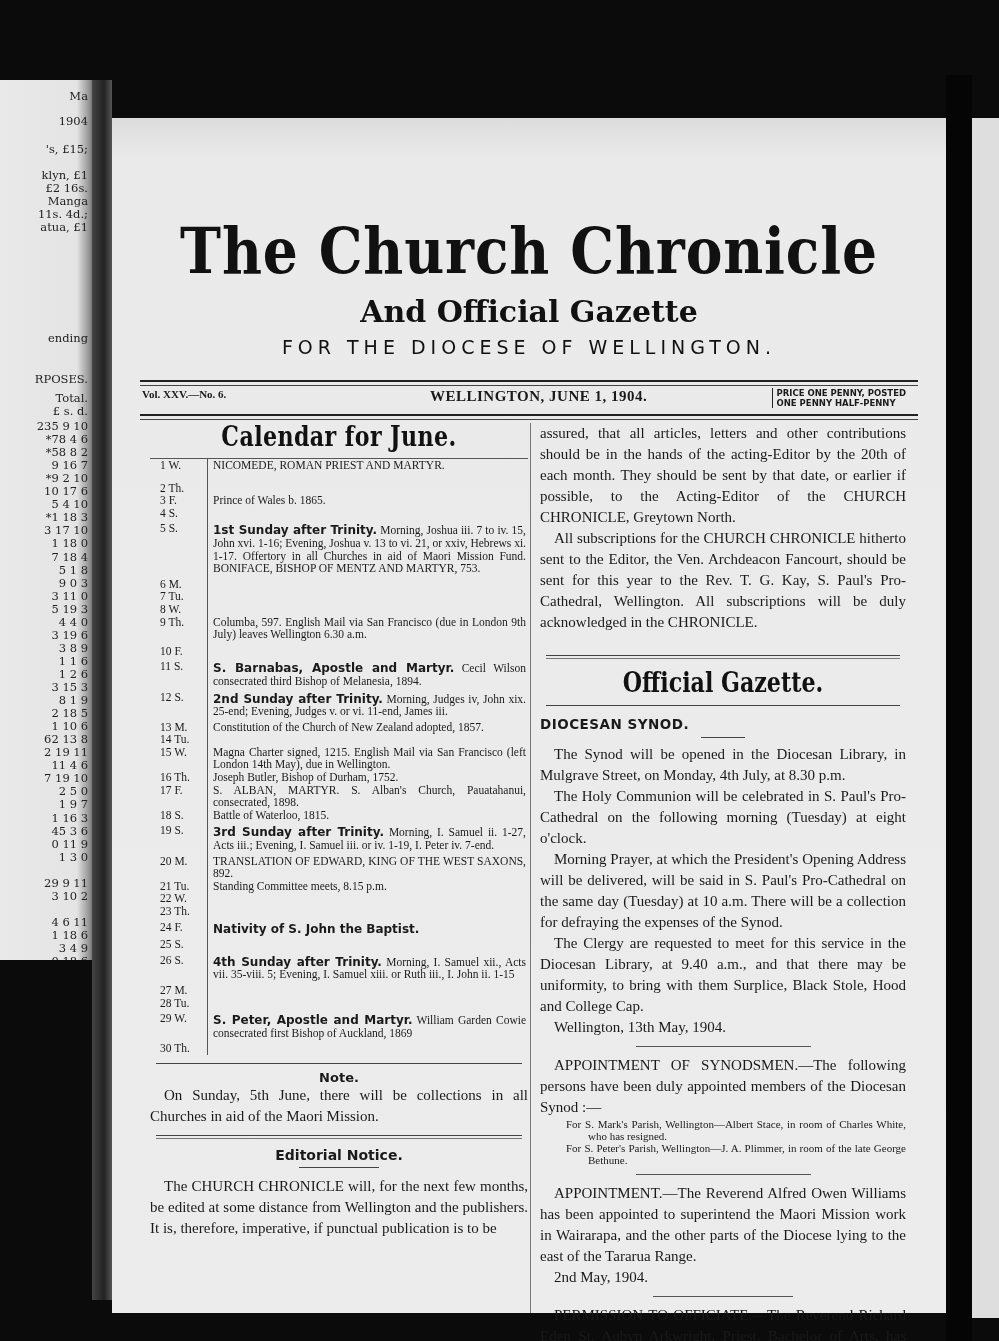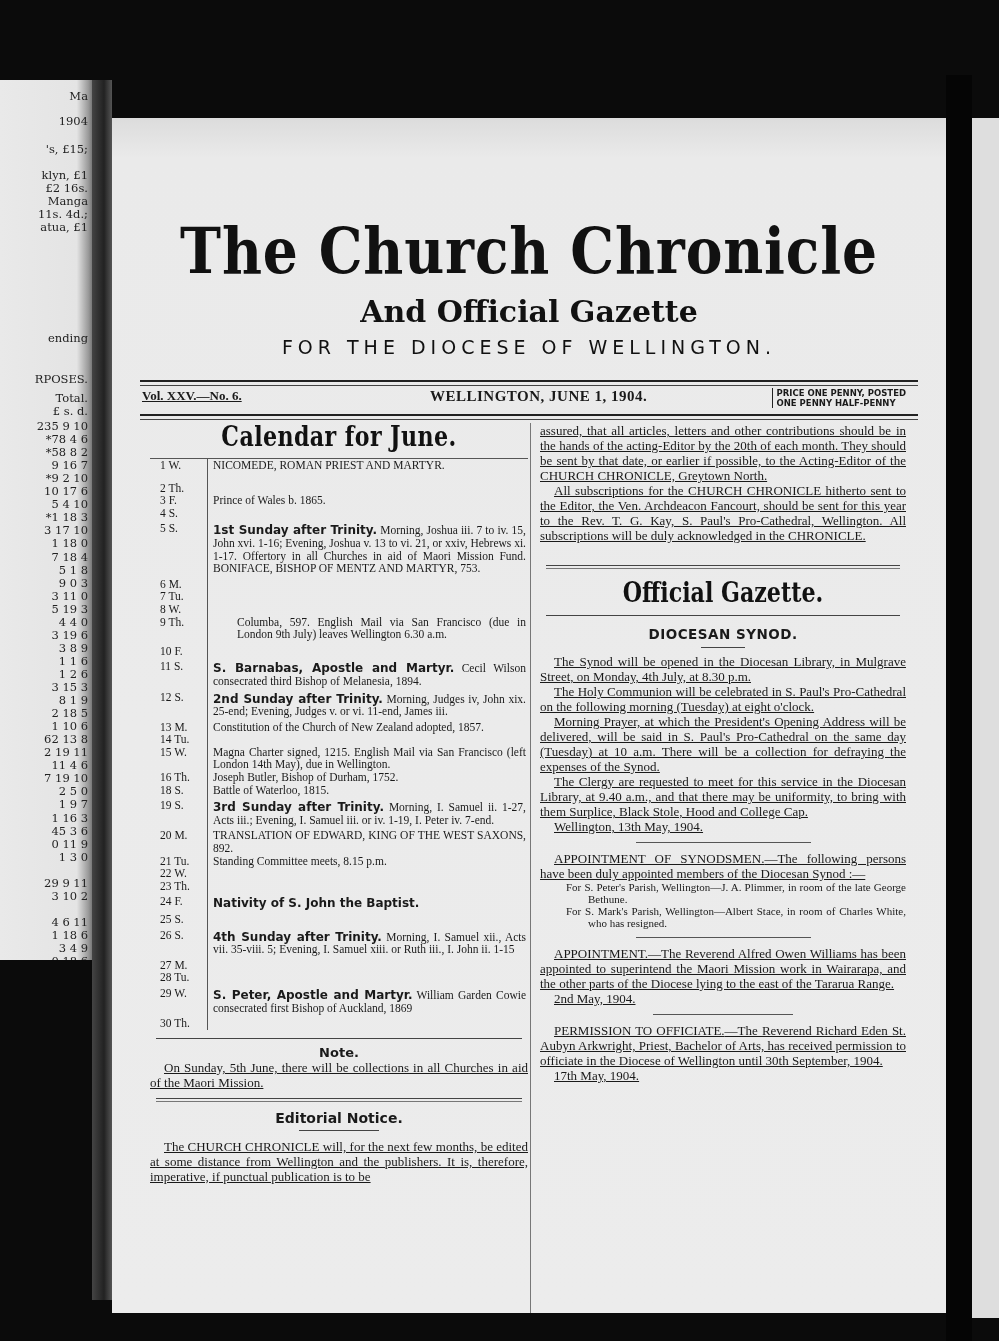--- a/index.html
+++ b/index.html
@@ -35,21 +35,21 @@
     font-family: "DejaVu Serif", serif; font-weight: bold; font-size: 64px; letter-spacing: 1px;
     line-height: 70px; color: #111; transform: scaleX(0.86); transform-origin: center;
     font-style: normal;
   }
   .subtitle { font-family: "DejaVu Serif", serif; font-weight: bold; font-size: 30px; line-height: 36px; margin-top: 8px; color: #111; }
   .diocese { font-family: "DejaVu Sans", sans-serif; font-size: 19px; letter-spacing: 5px; margin-top: 6px; color: #111; }
   .rule-double { position: absolute; left: 28px; right: 28px; border-top: 2px solid #222; }
   .rule-double::after { content: ""; position: absolute; left: 0; right: 0; top: 3px; border-top: 1px solid #444; }
 
   .issue-bar { position: absolute; left: 30px; right: 40px; top: 270px; height: 24px; }
-  .issue-vol { position: absolute; left: 0; top: 0; font-weight: bold; font-size: 13px; font-family: "Liberation Serif", serif; text-decoration: underline; }
+  .issue-vol { position: absolute; left: 0; top: 0; font-weight: bold; font-size: 11px; font-family: "Liberation Serif", serif; }
   .issue-date { position: absolute; left: 288px; top: 0; font-weight: bold; font-size: 15px; letter-spacing: 0.5px; font-family: "Liberation Serif", serif; }
   .issue-price { position: absolute; right: 0; top: 0; font-family: "DejaVu Sans", sans-serif; font-weight: bold; font-size: 8.5px; line-height: 10px; border-left: 1.5px solid #222; padding-left: 4px; }
 
   .col-divider { position: absolute; left: 418px; top: 305px; width: 1px; height: 890px; background: #777; }
 
   .left-col { position: absolute; left: 38px; top: 300px; width: 378px; }
   .right-col { position: absolute; left: 428px; top: 305px; width: 366px; }
 
   .blackletter { font-family: "DejaVu Serif", serif; font-weight: bold; color: #111; }
   .cal-heading { text-align: center; font-size: 27px; line-height: 34px; margin-top: 2px; letter-spacing: 0.5px; transform: scaleX(0.82); }
@@ -57,27 +57,27 @@
 
   .calendar { position: relative; margin-top: 0; font-family: "Liberation Serif", serif; font-size: 11.5px; line-height: 12.6px; }
   .cal-vline { position: absolute; left: 57px; top: 0; bottom: 0; width: 1px; background: #555; }
   .cal-row { display: flex; }
   .cal-date { width: 52px; flex: none; padding-left: 10px; box-sizing: border-box; white-space: nowrap; }
   .cal-text { flex: 1; padding-left: 11px; text-align: justify; padding-right: 2px; }
   .cal-text .bold { font-family: "DejaVu Sans", sans-serif; font-weight: bold; font-size: 12px; }
   .smallcaps { font-variant: small-caps; }
 
   .note-head { text-align: center; font-family: "DejaVu Sans", sans-serif; font-weight: bold; font-size: 13px; margin-top: 6px; }
-  .para { font-family: "Liberation Serif", serif; font-size: 13px; line-height: 15px; text-align: justify; text-indent: 14px; text-decoration: underline; }
+  .para { font-family: "Liberation Serif", serif; font-size: 15px; line-height: 21px; text-align: justify; text-indent: 14px; }
   .section-rule { border-top: 1px solid #444; margin: 8px 6px 0 6px; }
   .section-rule2 { border-top: 1px solid #777; margin: 2px 6px 0 6px; }
   .short-rule { width: 80px; margin: 4px auto 8px auto; border-top: 1px solid #444; }
 
   .gazette-head { text-align: center; font-size: 27px; line-height: 36px; margin-top: 6px; transform: scaleX(0.82); }
-  .synod-head { text-align: center; font-family: "DejaVu Sans", sans-serif; font-weight: bold; font-size: 13.5px; letter-spacing: 0.5px; margin-top: 10px; }
+  .synod-head { text-align: left; font-family: "DejaVu Sans", sans-serif; font-weight: bold; font-size: 13.5px; letter-spacing: 0.5px; margin-top: 10px; }
   .mid-rule { width: 175px; margin: 8px auto 8px auto; border-top: 1px solid #555; }
   .sub-para { font-family: "Liberation Serif", serif; font-size: 11px; line-height: 12px; padding-left: 48px; text-indent: -22px; text-align: justify; }
 </style>
 </head>
 <body>
 
 <div class="top-strip"></div>
 <div class="left-page" id="left-page">
     <div class="lp-line" style="top: 10px;">Ma</div>
     <div class="lp-line" style="top: 35px;">1904</div>
@@ -201,21 +201,21 @@
           <div class="cal-text">&nbsp;</div>
         </div>
         <div class="cal-row">
           <div class="cal-date">7 Tu.</div>
           <div class="cal-text">&nbsp;</div>
         </div>
         <div class="cal-row">
           <div class="cal-date">8 W.</div>
           <div class="cal-text">&nbsp;</div>
         </div>
-        <div class="cal-row" style="margin-bottom: 4px; gap: 24px;">
+        <div class="cal-row" style="margin-bottom: 4px;">
           <div class="cal-date">9 Th.</div>
           <div class="cal-text"><span>Columba, 597. English Mail via San Francisco (due in London 9th July) leaves Wellington 6.30 a.m.</span></div>
         </div>
         <div class="cal-row">
           <div class="cal-date">10 F.</div>
           <div class="cal-text">&nbsp;</div>
         </div>
         <div class="cal-row" style="margin-top: 3px; margin-bottom: 3px;">
           <div class="cal-date">11 S.</div>
           <div class="cal-text" style="margin-top: 2px;"><span class="bold">S. Barnabas, Apostle and Martyr.</span><span> Cecil Wilson consecrated third Bishop of Melanesia, 1894.</span></div>
@@ -232,20 +232,24 @@
           <div class="cal-date">14 Tu.</div>
           <div class="cal-text">&nbsp;</div>
         </div>
         <div class="cal-row">
           <div class="cal-date">15 W.</div>
           <div class="cal-text"><span>Magna Charter signed, 1215. English Mail via San Francisco (left London 14th May), due in Wellington.</span></div>
         </div>
         <div class="cal-row">
           <div class="cal-date">16 Th.</div>
           <div class="cal-text"><span>Joseph Butler, Bishop of Durham, 1752.</span></div>
+        </div>
+        <div class="cal-row">
+          <div class="cal-date">17 F.</div>
+          <div class="cal-text"><span>S. ALBAN, MARTYR. S. Alban's Church, Pauatahanui, consecrated, 1898.</span></div>
         </div>
         <div class="cal-row">
           <div class="cal-date">18 S.</div>
           <div class="cal-text"><span>Battle of Waterloo, 1815.</span></div>
         </div>
         <div class="cal-row" style="margin-top: 3px; margin-bottom: 3px;">
           <div class="cal-date">19 S.</div>
           <div class="cal-text" style="margin-top: 2px;"><span class="bold">3rd Sunday after Trinity.</span><span> Morning, I. Samuel ii. 1-27, Acts iii.; Evening, I. Samuel iii. or iv. 1-19, I. Peter iv. 7-end.</span></div>
         </div>
         <div class="cal-row">
@@ -319,22 +323,22 @@
     <div class="short-rule" style="width:44px;margin:5px auto 6px auto"></div>
     <div class="para">The Synod will be opened in the Diocesan Library, in Mulgrave Street, on Monday, 4th July, at 8.30 p.m.</div>
     <div class="para">The Holy Communion will be celebrated in S. Paul's Pro-Cathedral on the following morning (Tuesday) at eight o'clock.</div>
     <div class="para">Morning Prayer, at which the President's Opening Address will be delivered, will be said in S. Paul's Pro-Cathedral on the same day (Tuesday) at 10 a.m. There will be a collection for defraying the expenses of the Synod.</div>
     <div class="para">The Clergy are requested to meet for this service in the Diocesan Library, at 9.40 a.m., and that there may be uniformity, to bring with them Surplice, Black Stole, Hood and College Cap.</div>
     <div class="para">Wellington, 13th May, 1904.</div>
 
     <div class="mid-rule"></div>
 
     <div class="para"><span class="smallcaps">APPOINTMENT OF SYNODSMEN.</span><span>—The following persons have been duly appointed members of the Diocesan Synod :—</span></div>
+    <div class="sub-para">For S. Mark's Parish, Wellington—Albert Stace, in room of Charles White, who has resigned.</div>
     <div class="sub-para">For S. Peter's Parish, Wellington—J. A. Plimmer, in room of the late George Bethune.</div>
-    <div class="sub-para">For S. Mark's Parish, Wellington—Albert Stace, in room of Charles White, who has resigned.</div>
 
     <div class="mid-rule"></div>
 
     <div class="para"><span class="smallcaps">APPOINTMENT.</span><span>—The Reverend Alfred Owen Williams has been appointed to superintend the Maori Mission work in Wairarapa, and the other parts of the Diocese lying to the east of the Tararua Range.</span></div>
     <div class="para">2nd May, 1904.</div>
 
     <div class="mid-rule" style="width:140px"></div>
 
     <div class="para"><span class="smallcaps">PERMISSION TO OFFICIATE.</span><span>—The Reverend Richard Eden St. Aubyn Arkwright, Priest, Bachelor of Arts, has received permission to officiate in the Diocese of Wellington until 30th September, 1904.</span></div>
     <div class="para">17th May, 1904.</div>

